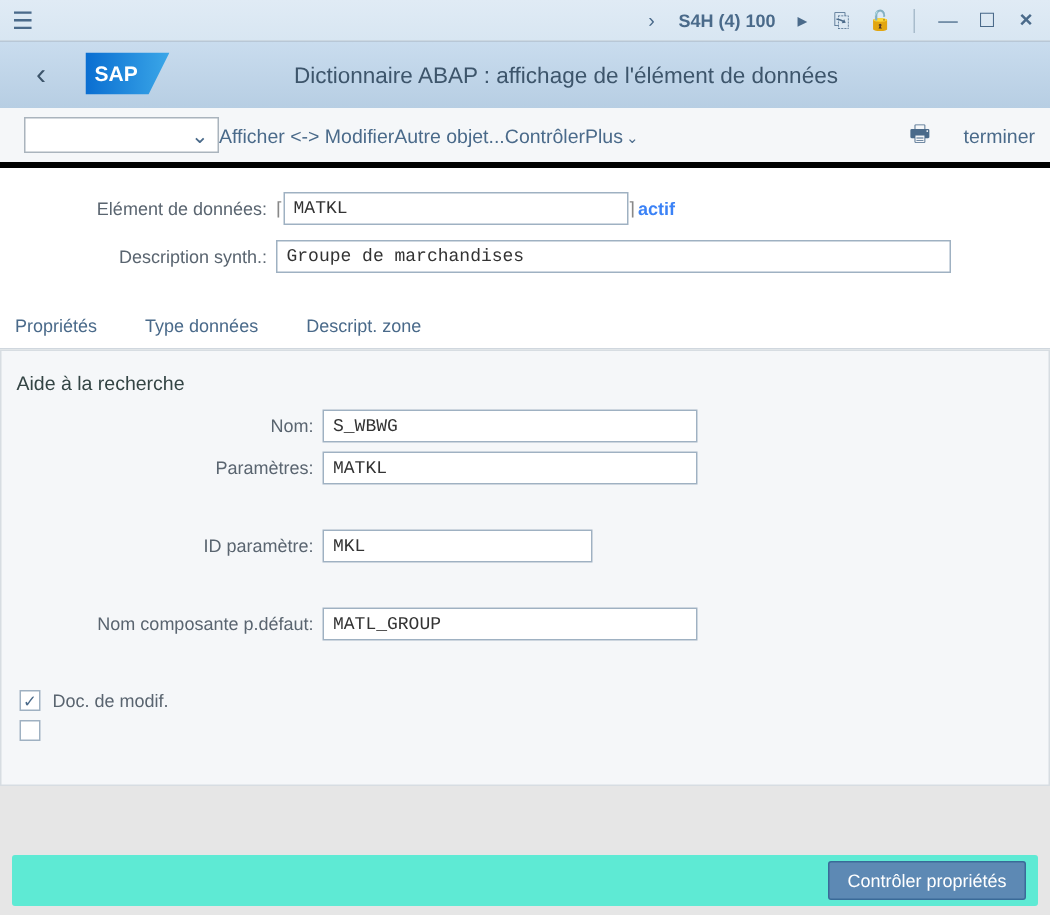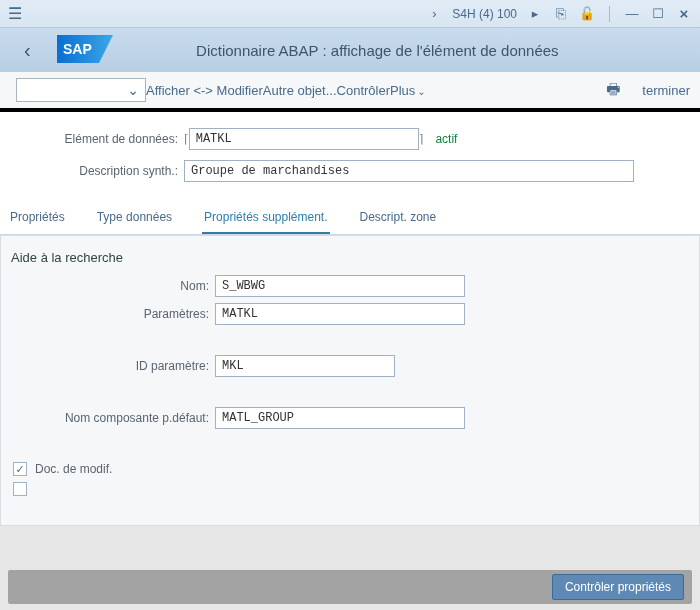--- a/index.html
+++ b/index.html
@@ -3,58 +3,58 @@
 <meta charset="utf-8">
 <style>
   * { box-sizing: border-box; margin: 0; padding: 0; font-family: Arial, sans-serif; }
   body { width: 700px; height: 610px; background: #e6e6e6; font-size: 12px; color: #333; }
 
   .titlebar { height: 28px; background: linear-gradient(#e0ebf5,#d8e6f2); border-bottom: 1px solid #b8c7d6; display: flex; align-items: center; justify-content: space-between; padding: 0 8px; }
   .titlebar-left { display: flex; align-items: center; gap: 8px; }
   .titlebar-right { display: flex; align-items: center; gap: 10px; color: #4a6a8a; }
   .hamburger { color: #4a6a8a; font-size: 16px; cursor: pointer; }
   .tb-sep { width:1px; height:16px; background:#a8bccc; margin:0 4px; }
-  .tb-sys { color:#4a6a8a; font-size:12px; }
+  .tb-sys { color:#4a6a8a; font-size:12px;font-weight:bold; }
   .tb-icon { color:#4a6a8a; font-size:13px; cursor:pointer; display:inline-flex; align-items:center; justify-content:center; width:16px; }
   .close-x { font-size: 15px; font-weight: bold;}
 
   .headerbar { height: 44px; background: linear-gradient(#c9dcee,#b7cee3); display: flex; align-items: center; padding: 0 8px; gap: 10px; color:#3d556b; }
   .back-arrow { font-size: 20px; color:#3d556b; padding: 0 16px; cursor:pointer; }
   .sap-logo { display:inline-block; }
   .page-title { flex:1; text-align:center; font-size:15px; color:#3d556b; padding-right:60px;}
 
   .toolbar { height: 40px; background: #f5f7f9; border-bottom: 4px solid #000000; display: flex; align-items: center; padding: 0 10px 0 16px; color:#4a6a8a;text-align:right; }
   .tool-combo { width: 130px; height: 24px; border: 1px solid #aab4bd; background:#fff; position: relative; }
   .tool-combo::after { content:"⌄"; position:absolute; right:6px; top:3px; color:#4a6a8a; font-size:14px;}
   .tool-link { color:#4a6a8a; cursor:pointer; font-size:13px; }
   .tool-right { margin-left:auto; display:flex; align-items:center; gap:22px;}
   .tool-print { font-size:15px; color:#4a6a8a;}
   .more-chev { font-size: 10px; margin-left:2px;}
 
   .form-area { background:#fff; padding: 16px 14px 8px 14px; }
   .form-row { display:flex; align-items:center; margin-bottom:10px; }
   .form-label { width: 170px; text-align:right; color:#5a6570; font-size:12px; padding-right:6px;}
   .input-box { border:1px solid #9fb1c2; height:22px; padding:2px 6px; font-family: "Courier New", monospace; font-size:12px; background:#fff; color:#333;}
-  .after-text { margin-left:12px; color:#15803d; }
+  .after-text { margin-left:2px; color:#3b82f6;font-weight:bold; }
   .bracket { color:#888; }
 
   .tabs { display:flex; gap: 28px; padding: 4px 8px 0 8px; border-bottom:1px solid #d0d7de; background:#fff;}
   .tab { color:#4a6a8a; padding: 6px 2px 8px 2px; cursor:pointer; font-size:12px;}
   .tab.active { color:#2f7ea8; border-bottom: 2px solid #2f7ea8; }
 
   .section { background:#f5f7f9; border:1px solid #d7dde2; padding: 10px 0 26px 0; margin:0;}
   .section-heading { font-size:13px; color:#344; padding: 4px 10px 10px 10px; }
   .section .form-row { margin-bottom:6px; padding-left:4px;}
   .section .form-label { width: 210px; }
   .section-gap { height: 24px; }
 
   .chk-row { display:flex; align-items:center; gap:8px; padding:3px 12px; color:#5a6570; }
   .chkbox { width:14px; height:14px; border:1px solid #9fb1c2; background:#fff; display:inline-flex; align-items:center; justify-content:center; font-size:11px; color:#4a6a8a;}
 
-  .footer { position: absolute; bottom:6px; left:8px; right:8px; height:34px; background:#a3a3a3; border-radius:2px; display:flex; align-items:center; justify-content:flex-end; padding:4px 8px;margin-top:16px;}
+  .footer { position: absolute; bottom:6px; left:8px; right:8px; height:34px; background:#5eead4; border-radius:2px; display:flex; align-items:center; justify-content:flex-end; padding:4px 8px;margin-top:16px;}
   .footer-btn { background:#5d89b4; color:#fff; border:1px solid #3a6a98; padding:5px 12px; font-size:12px; cursor:pointer; border-radius:2px;}
 
   .main-wrap { position:relative; height: calc(610px - 28px); }
   .content-scroll { height: calc(100% - 44px - 40px - 48px); overflow:auto; }
 </style>
 </head>
 <body>
 
 <div class="titlebar">
   <div class="titlebar-left">
@@ -113,21 +113,20 @@
       </div>
       <div class="form-row">
         <div class="form-label">Description synth.:</div>
         <input class="input-box" style="width: 450px;" value="Groupe de marchandises">
       </div>
     </div>
 
     <div class="tabs">
       <div class="tab">Propriétés</div>
       <div class="tab">Type données</div>
-      <div class="tab active">Propriétés supplément.</div>
       <div class="tab">Descript. zone</div>
     </div>
 
     <div class="section">
       <div class="section-heading">Aide à la recherche</div>
       <div class="form-row">
         <div class="form-label">Nom:</div>
         <input class="input-box" style="width: 250px;" value="S_WBWG">
       </div>
       <div class="form-row">

